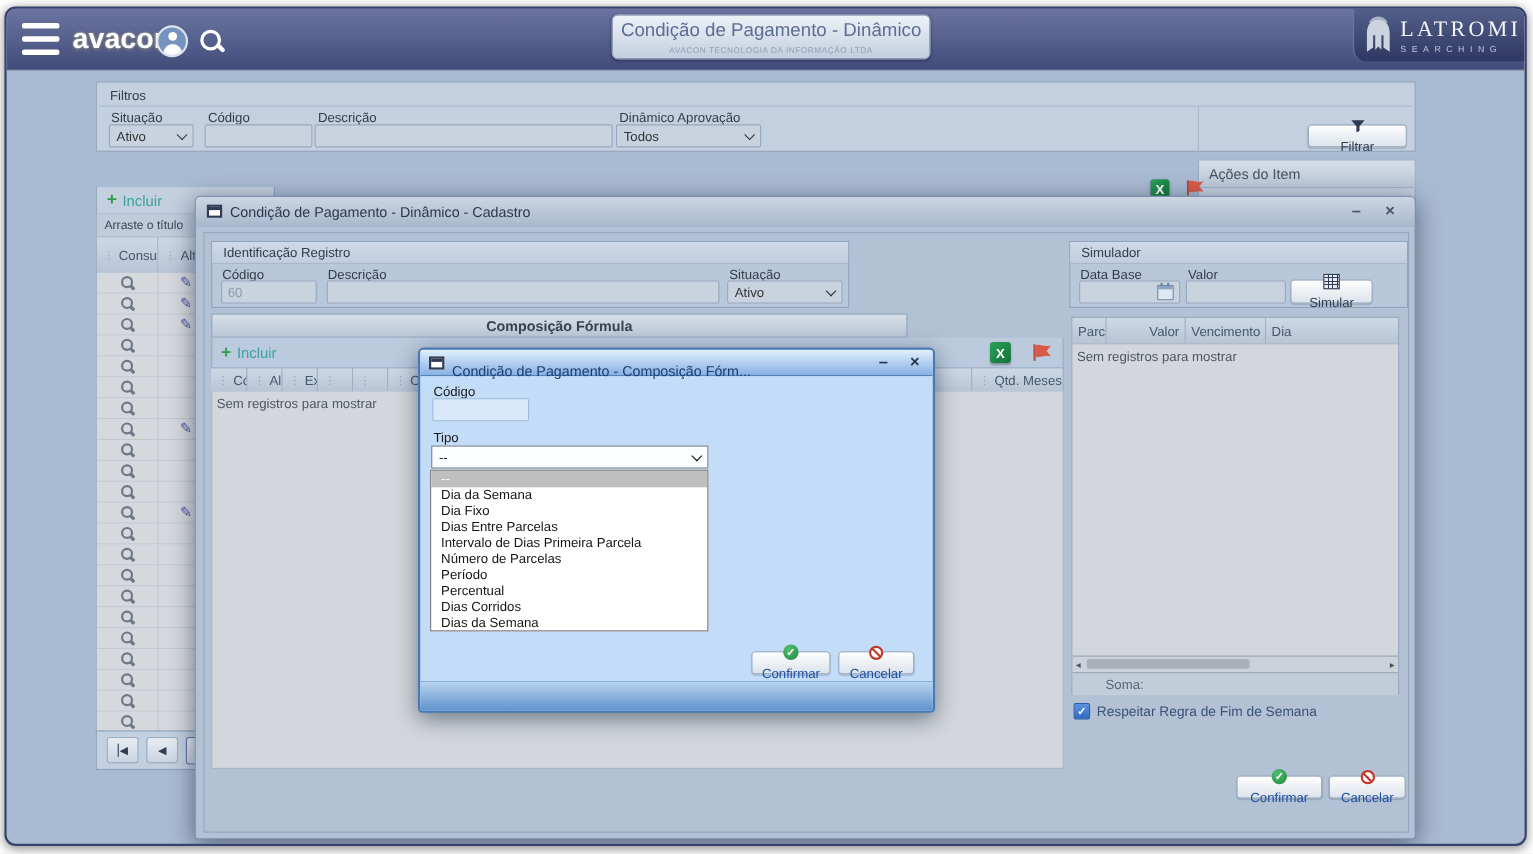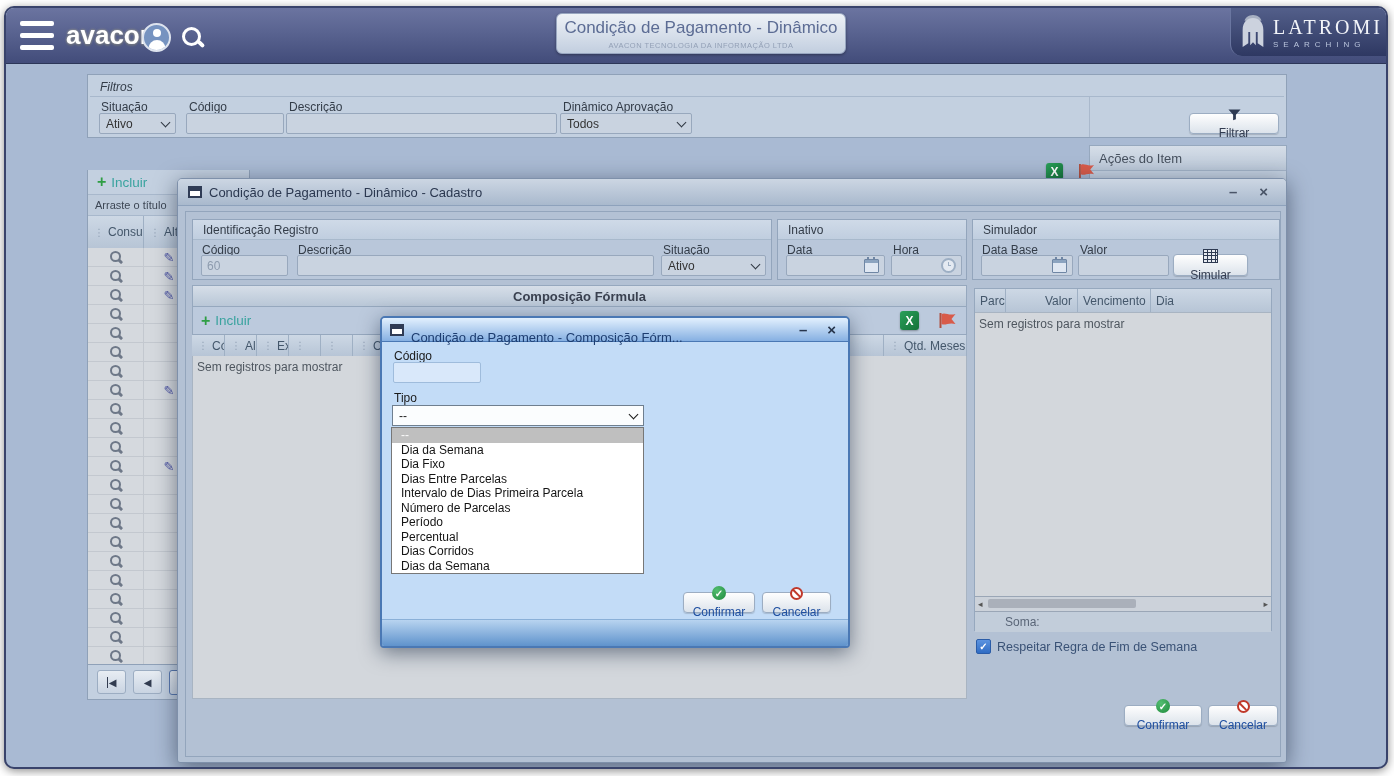--- a/index.html
+++ b/index.html
@@ -119,21 +119,21 @@
         <path d="M6 17 C6 8 11 4 17 4 C23 4 28 8 28 17 L28 35 L22 31 L22 19 L20 19 L20 33 L17 30 L14 33 L14 19 L12 19 L12 31 L6 35 Z" fill="#ccd2de"></path>
       </svg>
       <div class="txt">
         <div class="b1">LATROMI</div>
         <div class="b2">SEARCHING</div>
       </div>
     </div>
   </div>
 
   <div id="filtros" class="abs panel" style="left:81px;top:66px;">
-    <div class="abs lbl" style="left:12px;top:5px;font-style:italic;">Filtros</div>
+    <div class="abs lbl" style="left:12px;top:5px;">Filtros</div>
     <div class="abs" style="left:2px;top:21px;width:1194px;height:1px;background:#a8b8cc;"></div>
     <div class="abs lbl" style="left:13px;top:25px;">Situação</div>
     <div class="abs selbox" style="left:11px;top:38px;width:77px;">
       <span>Ativo</span>
         <span class="chev"></span>
     </div>
     <div class="abs lbl" style="left:101px;top:25px;">Código</div>
     <input class="abs inp" style="left: 98px; top: 38px; width: 98px;">
     <div class="abs lbl" style="left:201px;top:25px;">Descrição</div>
     <input class="abs inp" style="left: 198px; top: 38px; width: 271px;">
@@ -348,47 +348,36 @@
       <input class="abs inp dis" style="left: 8px; top: 35px; width: 87px;" value="60">
       <div class="flabel" style="left:105px;top:23px;">Descrição</div>
       <input class="abs inp" style="left: 104px; top: 35px; width: 357px;">
       <div class="flabel" style="left:470px;top:23px;">Situação</div>
       <div class="abs selbox" style="left:468px;top:35px;width:105px;">
         <span>Ativo</span>
           <span class="chev"></span>
       </div>
     </div>
 
-    <div class="fieldset" style="left:599px;top:40px;width:188px;height:59px;">
-      <div class="fs-hd">Inativo</div>
-      <div class="flabel" style="left:9px;top:23px;">Data</div>
-      <div class="abs inp dis" style="left:8px;top:35px;width:99px;display:flex;align-items:center;">
-          <span class="cal"></span>
-        </div>
-      <div class="flabel" style="left:115px;top:23px;">Hora</div>
-      <div class="abs inp dis" style="left:113px;top:35px;width:71px;display:flex;align-items:center;">
-          <span class="clk"></span>
-        </div>
-    </div>
 
     <div class="fieldset" style="left:794px;top:40px;width:306px;height:59px;">
       <div class="fs-hd">Simulador</div>
       <div class="flabel" style="left:9px;top:23px;">Data Base</div>
       <div class="abs inp" style="left:8px;top:35px;width:92px;display:flex;align-items:center;">
           <span class="cal"></span>
         </div>
       <div class="flabel" style="left:107px;top:23px;">Valor</div>
       <input class="abs inp" style="left: 105px; top: 35px; width: 91px;">
       <div class="abs btn dark" style="left:200px;top:34px;width:75px;height:22px;">
         <span class="grid-ic"></span>
         <span>Simular</span>
       </div>
     </div>
 
-    <div class="abs sect-hd" style="left:14px;top:106px;width:775px;height:22px;align-items:center;">
+    <div class="abs sect-hd" style="left:14px;top:106px;width:633px;height:22px;align-items:center;">
       <span>Composição Fórmula</span>
     </div>
     <div class="abs" style="left:14px;top:128px;width:775px;height:28px;border:1px solid #96a8be;border-top:none;display:flex;align-items:center;gap:5px;padding:0 8px;box-sizing:border-box;background:#bccadd;">
       <span class="plus">+</span>
       <span class="teal">Incluir</span>
       <div class="xls" style="margin-left:auto;">X</div>
       <svg class="flagsvg" width="20" height="17" viewBox="0 0 19 17" style="margin-left:14px;">
         <path d="M2 1 v15" stroke="#b05040" stroke-width="2"></path>
         <path d="M3 2 C7 0 10 4 17 2 L13 7 17 12 C10 10 7 14 3 12 Z" fill="#d85b4a"></path>
       </svg>

